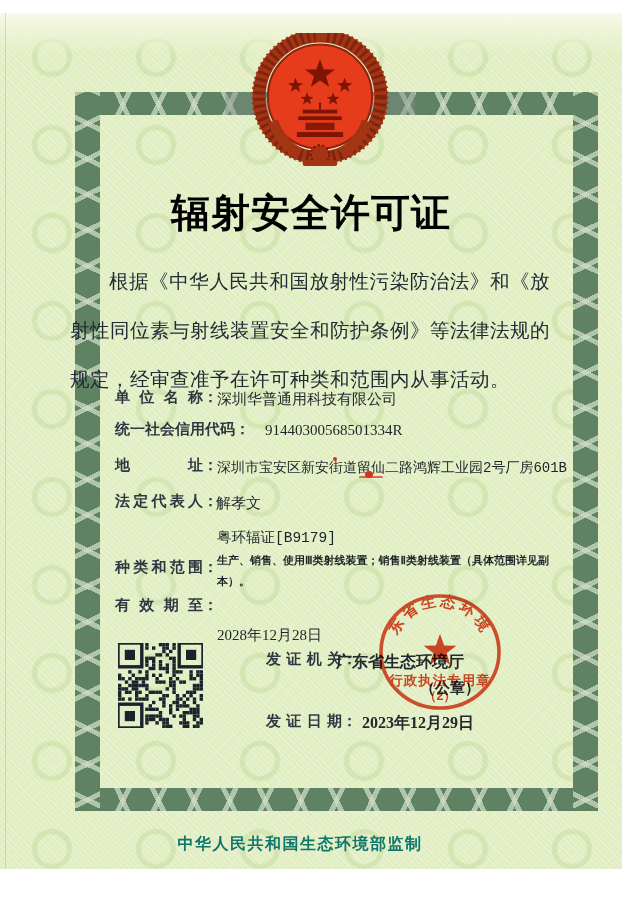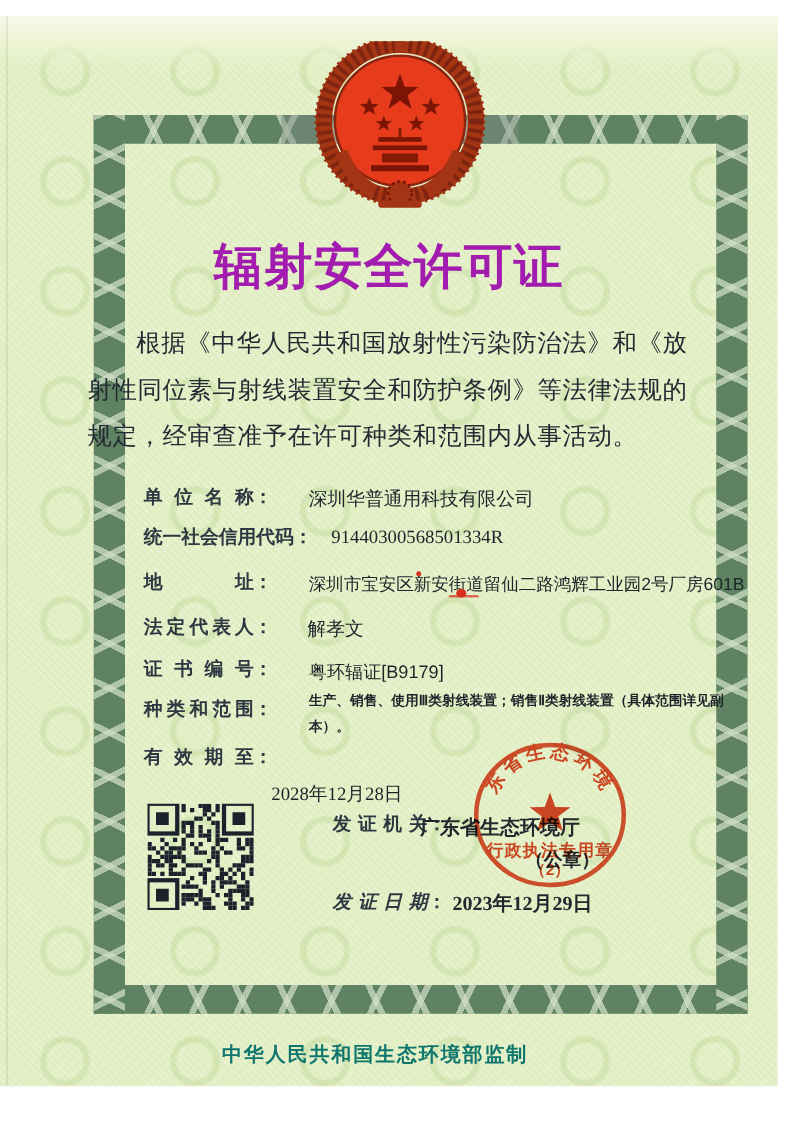--- a/index.html
+++ b/index.html
@@ -21,30 +21,30 @@
       repeating-linear-gradient(64deg, rgba(0,0,0,0) 0 13px, rgba(208,223,198,.72) 13px 18px, rgba(0,0,0,0) 18px 32px),
       repeating-linear-gradient(-64deg, rgba(0,0,0,0) 0 13px, rgba(208,223,198,.72) 13px 18px, rgba(0,0,0,0) 18px 32px);}
   .band-v{background-image:
       repeating-linear-gradient(26deg, rgba(0,0,0,0) 0 13px, rgba(208,223,198,.72) 13px 18px, rgba(0,0,0,0) 18px 32px),
       repeating-linear-gradient(-26deg, rgba(0,0,0,0) 0 13px, rgba(208,223,198,.72) 13px 18px, rgba(0,0,0,0) 18px 32px);}
   .band-grey-tint{position:absolute;left:225px;top:92px;width:190px;height:23px;
       background:rgba(126,140,132,.45);}
   
   .title{position:absolute;left:0;top:186px;width:622px;text-align:center;
     font-family:"Liberation Serif","DejaVu Serif",serif;font-weight:bold;font-size:39px;
-    color:#a21caf;letter-spacing:1px;}
+    color:#000000;letter-spacing:1px;}
   .intro{position:absolute;left:70px;top:257px;width:480px;
-    font-family:"Liberation Serif","DejaVu Serif",serif;font-size:19.5px;line-height:37px;
+    font-family:"Liberation Serif","DejaVu Serif",serif;font-size:19.5px;line-height:49px;
     color:#232a33;text-indent:2em;text-align:justify;letter-spacing:.5px;}
   .frow{position:absolute;left:115px;color:#2e3842;font-size:15px;font-weight:700;}
   .lbl{display:inline-block;width:88px;text-align:justify;text-align-last:justify;vertical-align:top;}
   .lbl.natural{width:auto;text-align:center;text-align-last:auto;}
   .colon{display:inline-block;vertical-align:top;}
   .val{position:absolute;color:#1d2429;font-weight:500;}
-  .sans-val{font-family:Liberation Sans, sans-serif;margin-left:30px;}
+  .sans-val{font-family:Liberation Mono, monospace;}
   .serif-val{font-family:"Liberation Serif","DejaVu Serif",serif;}
   .footer{position:absolute;left:0;top:834px;width:600px;text-align:center;
     font-size:16px;font-weight:700;color:#0f766e;letter-spacing:1.5px;}
   
   .red-dot{position:absolute;background:#d8301c;border-radius:50%;}
   
   .printed{position:absolute;color:#22282e;font-weight:700;}
   .seal-wrap{position:absolute;left:374px;top:588px;width:132px;height:132px;
     mix-blend-mode:multiply;opacity:.92;}
   .qr{position:absolute;left:118px;top:643px;width:85px;height:85px;}
@@ -113,23 +113,20 @@
   <div class="val sans-val" style="left:217px;top:459px;font-size:14px;">深圳市宝安区新安街道留仙二路鸿辉工业园2号厂房601B</div>
   <div class="red-dot" style="left:333px;top:457px;width:4px;height:4px;"></div>
   <div class="red-dot" style="left:365px;top:471px;width:8px;height:7px;"></div>
   <div class="red-dot" style="left:359px;top:476px;width:24px;height:2px;border-radius:2px;opacity:.7;"></div>
 
   <div class="frow" style="top:492px;">
     <span class="lbl">法定代表人</span><span class="colon">：</span>
   </div>
   <div class="val sans-val" style="left:216px;top:494px;font-size:15px;">解孝文</div>
 
-  <div class="frow" style="top:526px;">
-    <span class="lbl">证书编号</span><span class="colon">：</span>
-  </div>
   <div class="val sans-val" style="left:217px;top:528px;font-size:14.5px;">粤环辐证[B9179]</div>
 
   <div class="frow" style="top:558px;">
     <span class="lbl">种类和范围</span><span class="colon">：</span>
   </div>
   <div class="val sans-val" style="left:217px;top:551px;width:338px;font-size:11px;line-height:21px;font-weight:700;">生产、销售、使用Ⅲ类射线装置；销售Ⅱ类射线装置（具体范围详见副本）。</div>
 
   <div class="frow" style="top:596px;">
     <span class="lbl">有效期至</span><span class="colon">：</span>
   </div>
@@ -347,21 +344,21 @@
         <rect x="6.8" y="68" width="10.2" height="10.2"></rect>
       </svg></div>
 
   <div class="frow" style="left:266px;top:650px;">
     <span class="lbl" style="width:76px;">发证机关</span><span class="colon">：</span>
   </div>
   <div class="printed" style="left:336px;top:652px;font-size:16px;">广东省生态环境厅</div>
   <div class="printed" style="left:420px;top:679px;font-size:15px;">（公章）</div>
 
   <div class="frow" style="left:266px;top:712px;">
-    <span class="lbl" style="width:76px;font-style:italic;">发证日期</span><span class="colon">：</span>
+    <span class="lbl" style="width:76px;">发证日期</span><span class="colon">：</span>
   </div>
   <div class="printed serif-val" style="left:362px;top:713px;font-size:16px;">2023年12月29日</div>
 
   <div class="seal-wrap">
     <svg width="132" height="132" viewBox="0 0 132 132">
       <ellipse cx="66" cy="64" rx="59" ry="56" fill="none" stroke="#e03a18" stroke-width="3.6" opacity=".95"></ellipse>
       <path id="sealArc" d="M 21.6 52.1 A 46 46 0 0 1 110.4 52.1" fill="none"></path>
       <text font-size="15" font-weight="bold" fill="#e03a18" letter-spacing="3.5" font-family="Liberation Sans, DejaVu Sans, sans-serif">
         <textPath href="#sealArc" startOffset="50%" text-anchor="middle">广东省生态环境厅</textPath>
       </text>

